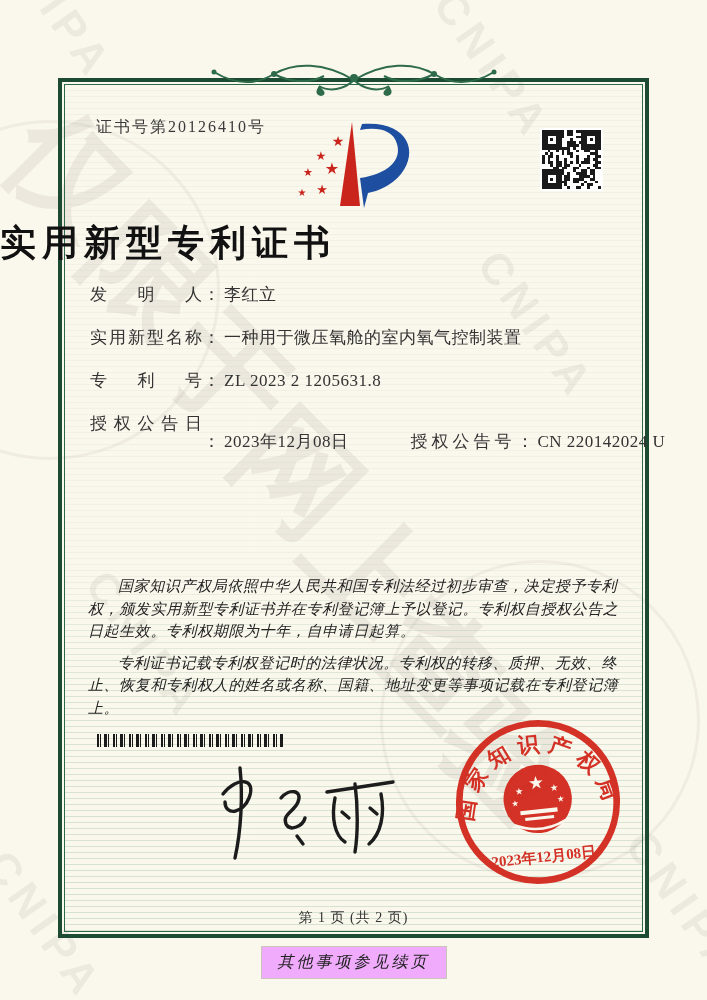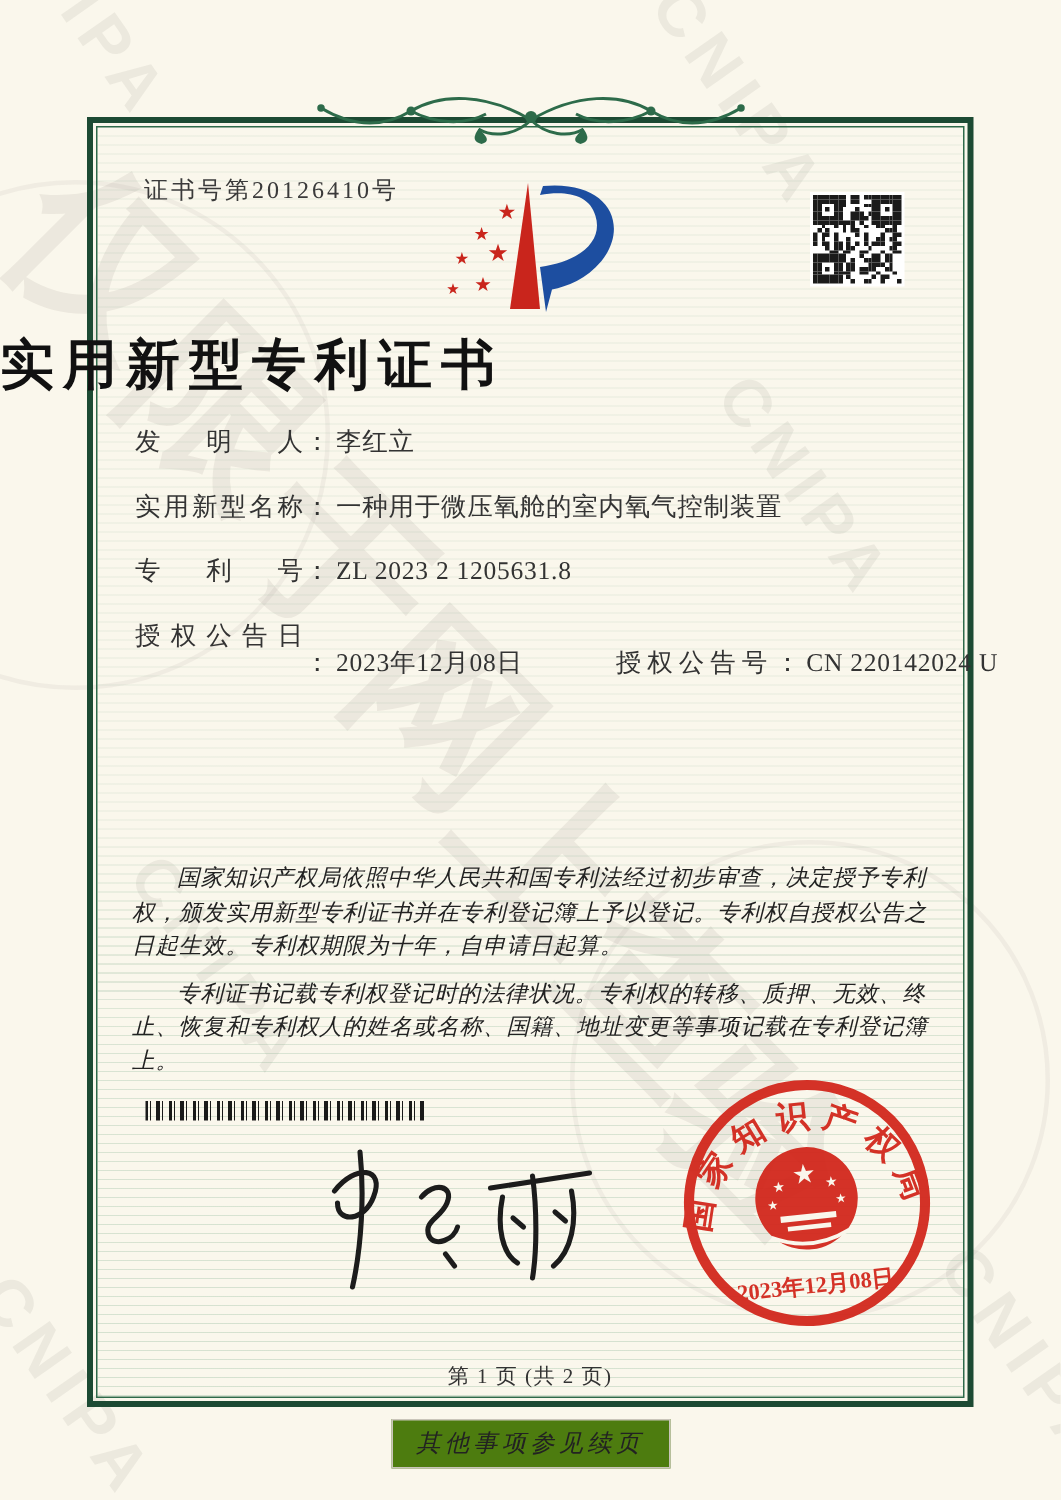--- a/index.html
+++ b/index.html
@@ -77,21 +77,21 @@
 
   .sig-block { position:absolute; left:96px; top:788px; font-size:16px; color:#222;
                font-family:"Liberation Sans","DejaVu Sans",sans-serif; line-height:30px; }
   .signature { position:absolute; left:185px; top:756px; }
 
   .seal { position:absolute; left:450px; top:714px; transform:rotate(-6deg); opacity:0.95; }
 
   .page-info { position:absolute; left:0; width:100%; top:909px; text-align:center;
                font-size:14px; color:#333; letter-spacing:1px; }
   .cont-box { position:absolute; left:50%; transform:translateX(-50%); top:946px;
-              background:#4d7c0f; border:1px solid #c9c5ba; padding:5px 16px;
+              background:#f0abfc; border:1px solid #c9c5ba; padding:5px 16px;
               font-size:16px; font-style:italic; letter-spacing:3px; color:#222; }
 </style>
 </head>
 <body>
 
 <div class="page">
 
   <div class="wm-layer">
     <div class="wm-char" style="left:10px;top:95px">仅</div>
     <div class="wm-char" style="left:90px;top:195px">限</div>

